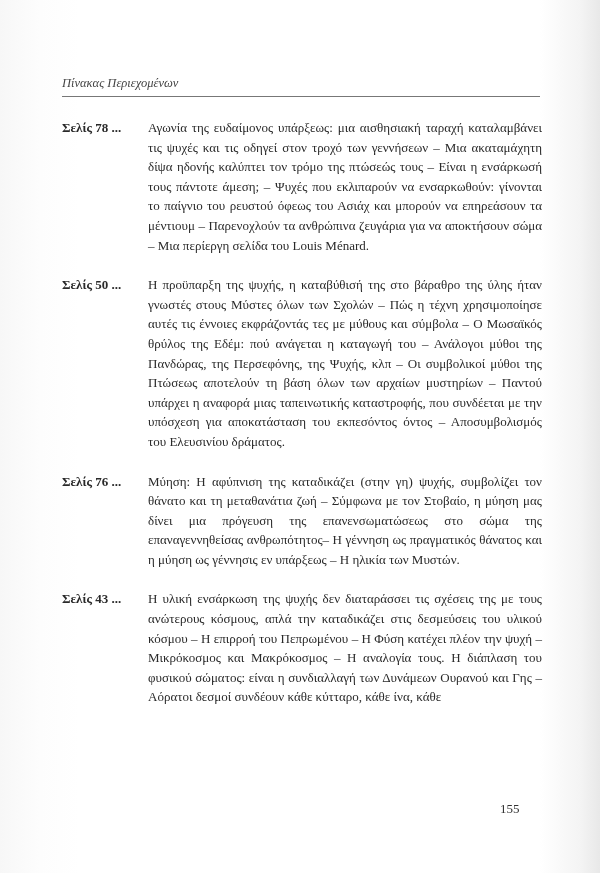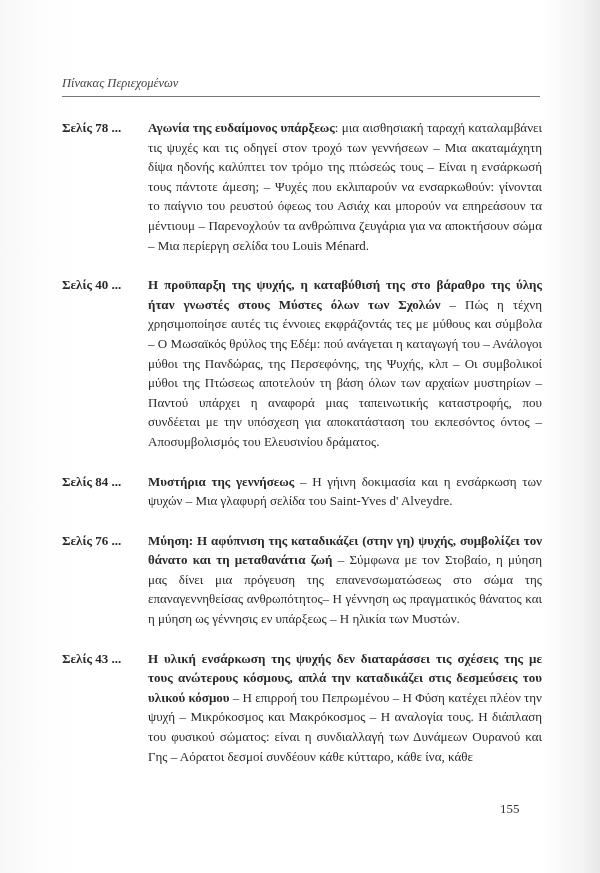--- a/index.html
+++ b/index.html
@@ -18,43 +18,39 @@
     .entries { position: absolute; left: 62px; top: 118px; width: 480px; }
     .entry {
       position: relative; padding-left: 86px;
       font-family: "Liberation Serif", serif;
       font-size: 13px; line-height: 19.6px; text-align: justify;
       margin-bottom: 20px;
     }
     .entry .ref {
       position: absolute; left: 0; top: 0; font-weight: bold; white-space: nowrap;
     }
-    .entry .title { font-weight: bold; }
+    .entry .title { font-weight: normal; }
     .page-number {
       position: absolute; left: 500px; top: 801px; font-size: 13px;
       font-family: "Liberation Serif", serif; color: #333;
     }
   </style>
 </head>
 <body>
 
 <div class="running-head">Πίνακας Περιεχομένων</div>
 
 <div class="entries">
   <div class="entry">
     <span class="ref">Σελίς 78 ...</span>
     <span class="title">Αγωνία της ευδαίμονος υπάρξεως</span><span>: μια αισθησιακή ταραχή καταλαμβάνει τις ψυχές και τις οδηγεί στον τροχό των γεννήσεων – Μια ακαταμάχητη δίψα ηδονής καλύπτει τον τρόμο της πτώσεώς τους – Είναι η ενσάρκωσή τους πάντοτε άμεση; – Ψυχές που εκλιπαρούν να ενσαρκωθούν: γίνονται το παίγνιο του ρευστού όφεως του Ασιάχ και μπορούν να επηρεάσουν τα μέντιουμ – Παρενοχλούν τα ανθρώπινα ζευγάρια για να αποκτήσουν σώμα – Μια περίεργη σελίδα του Louis Ménard.</span>
   </div>
   <div class="entry">
-    <span class="ref">Σελίς 40 ...</span>
+    <span class="ref">Σελίς 50 ...</span>
     <span class="title">Η προϋπαρξη της ψυχής, η καταβύθισή της στο βάραθρο της ύλης ήταν γνωστές στους Μύστες όλων των Σχολών</span><span> – Πώς η τέχνη χρησιμοποίησε αυτές τις έννοιες εκφράζοντάς τες με μύθους και σύμβολα – Ο Μωσαϊκός θρύλος της Εδέμ: πού ανάγεται η καταγωγή του – Ανάλογοι μύθοι της Πανδώρας, της Περσεφόνης, της Ψυχής, κλπ – Οι συμβολικοί μύθοι της Πτώσεως αποτελούν τη βάση όλων των αρχαίων μυστηρίων – Παντού υπάρχει η αναφορά μιας ταπεινωτικής καταστροφής, που συνδέεται με την υπόσχεση για αποκατάσταση του εκπεσόντος όντος – Αποσυμβολισμός του Ελευσινίου δράματος.</span>
-  </div>
-  <div class="entry">
-    <span class="ref">Σελίς 84 ...</span>
-    <span class="title">Μυστήρια της γεννήσεως</span><span> – Η γήινη δοκιμασία και η ενσάρκωση των ψυχών – Μια γλαφυρή σελίδα του Saint-Yves d' Alveydre.</span>
   </div>
   <div class="entry">
     <span class="ref">Σελίς 76 ...</span>
     <span class="title">Μύηση: Η αφύπνιση της καταδικάζει (στην γη) ψυχής, συμβολίζει τον θάνατο και τη μεταθανάτια ζωή</span><span> – Σύμφωνα με τον Στοβαίο, η μύηση μας δίνει μια πρόγευση της επανενσωματώσεως στο σώμα της επαναγεννηθείσας ανθρωπότητος– Η γέννηση ως πραγματικός θάνατος και η μύηση ως γέννησις εν υπάρξεως – Η ηλικία των Μυστών.</span>
   </div>
   <div class="entry">
     <span class="ref">Σελίς 43 ...</span>
     <span class="title">Η υλική ενσάρκωση της ψυχής δεν διαταράσσει τις σχέσεις της με τους ανώτερους κόσμους, απλά την καταδικάζει στις δεσμεύσεις του υλικού κόσμου</span><span> – Η επιρροή του Πεπρωμένου – Η Φύση κατέχει πλέον την ψυχή – Μικρόκοσμος και Μακρόκοσμος – Η αναλογία τους. Η διάπλαση του φυσικού σώματος: είναι η συνδιαλλαγή των Δυνάμεων Ουρανού και Γης – Αόρατοι δεσμοί συνδέουν κάθε κύτταρο, κάθε ίνα, κάθε</span>
   </div>
 </div>

